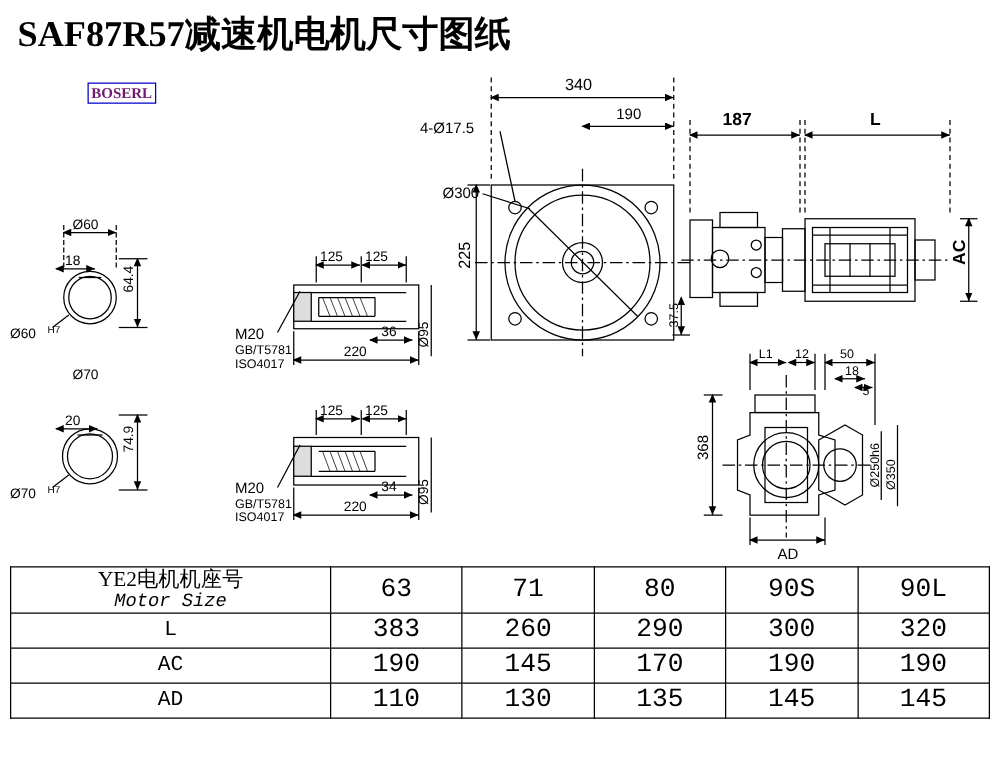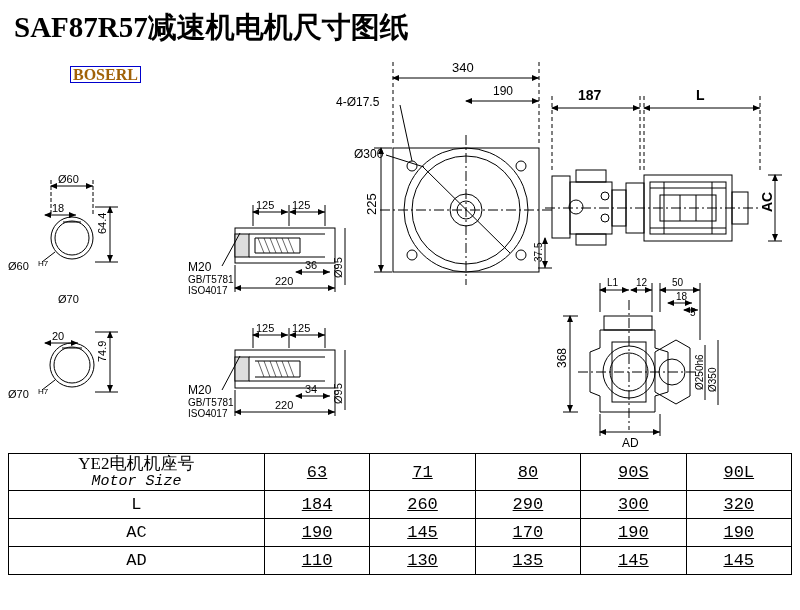--- a/index.html
+++ b/index.html
@@ -28,24 +28,24 @@
     font-family: "Liberation Serif", serif;
     font-weight: bold;
     font-size: 29px;
     letter-spacing: 0px;
     white-space: nowrap;
   }
   .logo {
     position: absolute;
     left: 70px;
     top: 66px;
-    color: #a16207;
+    color: #701a75;
     font-family: "Liberation Serif", serif;
     font-weight: bold;
-    font-size: 16px;
+    font-size: 12px;
     border: 1px solid #0000cc;
     padding: 0px 2px;
     line-height: 15px;
   }
   svg.draw {
     position: absolute;
     left: 0; top: 0;
     width: 800px;
     height: 610px;
   }
@@ -65,21 +65,21 @@
     height: 27px;
     padding: 0;
   }
   .spec-table td.label {
     width: 215px;
     text-align: center;
   }
   .spec-table td.val { width: 88px; }
   .hdr-cn { font-size: 17px; display:block; line-height: 19px;}
   .hdr-en { font-size: 15px; display:block; line-height: 17px; font-family: "Liberation Mono", monospace; font-style: italic;}
-  .num { font-family: "Liberation Mono", monospace; font-size: 17px; text-decoration: underline; }
+  .num { font-family: "Liberation Mono", monospace; font-size: 21px; }
   .lbl { font-family: "Liberation Mono", monospace; font-size: 17px; }
   text { font-family: "Liberation Sans", sans-serif; }
 </style>
 </head>
 <body>
 
 <div id="page">
 
   <div class="title">SAF87R57减速机电机尺寸图纸</div>
   <div class="logo">BOSERL</div>
@@ -360,21 +360,21 @@
         <span class="hdr-en">Motor Size</span>
       </td>
       <td class="val num">63</td>
       <td class="val num">71</td>
       <td class="val num">80</td>
       <td class="val num">90S</td>
       <td class="val num">90L</td>
     </tr>
     <tr>
       <td class="label lbl">L</td>
-      <td class="val num">184</td>
+      <td class="val num">383</td>
       <td class="val num">260</td>
       <td class="val num">290</td>
       <td class="val num">300</td>
       <td class="val num">320</td>
     </tr>
     <tr>
       <td class="label lbl">AC</td>
       <td class="val num">190</td>
       <td class="val num">145</td>
       <td class="val num">170</td>

